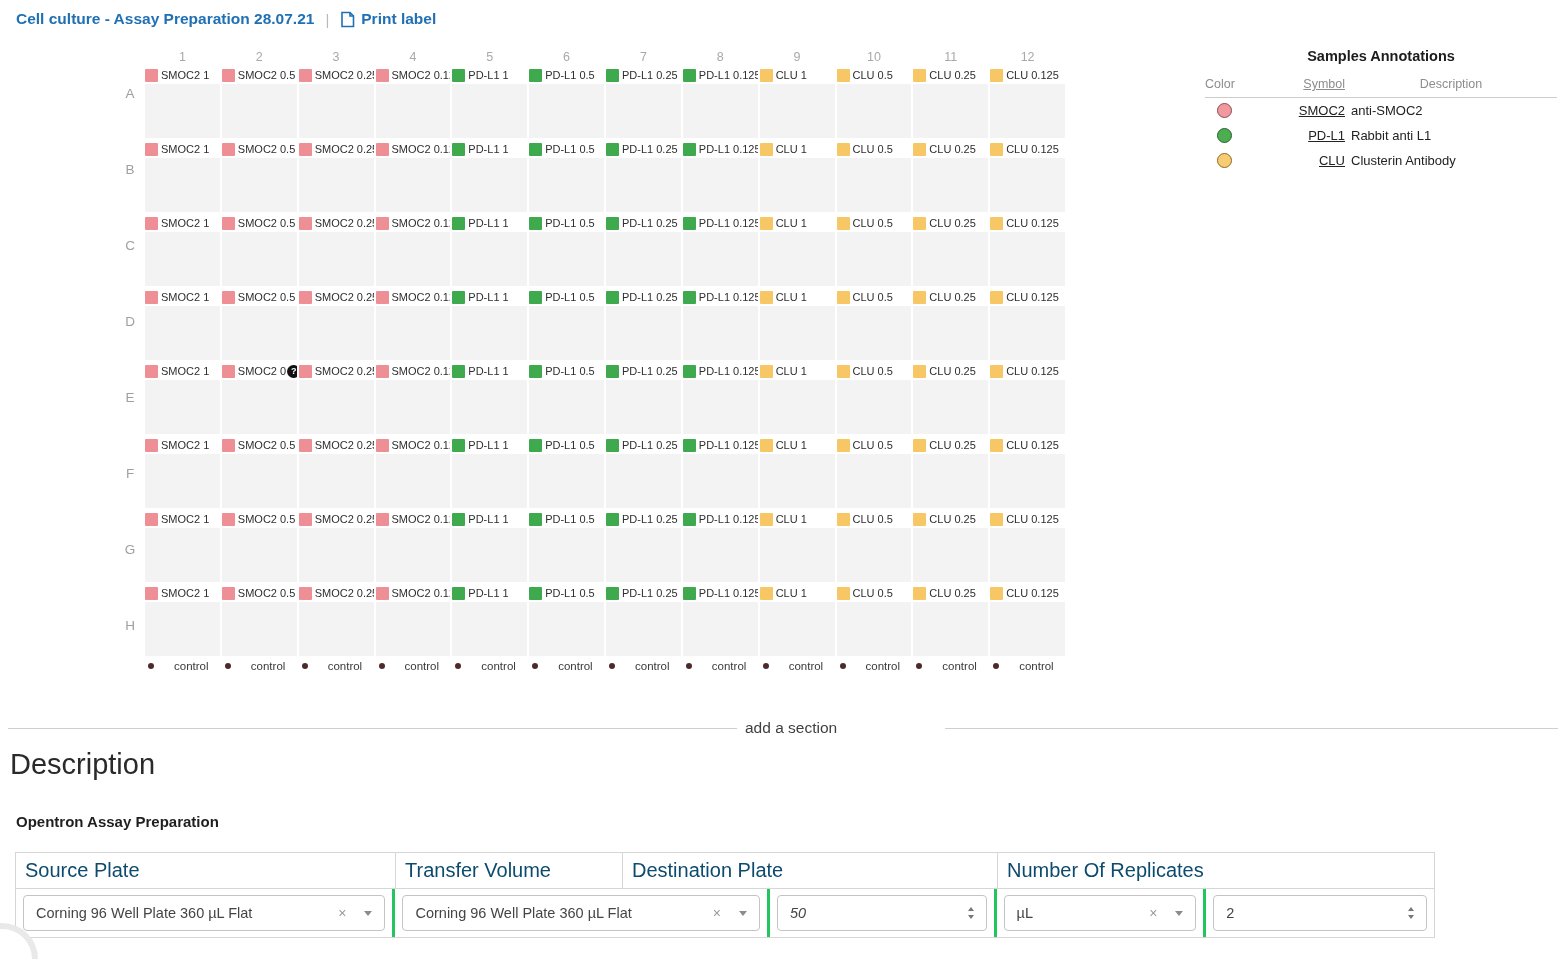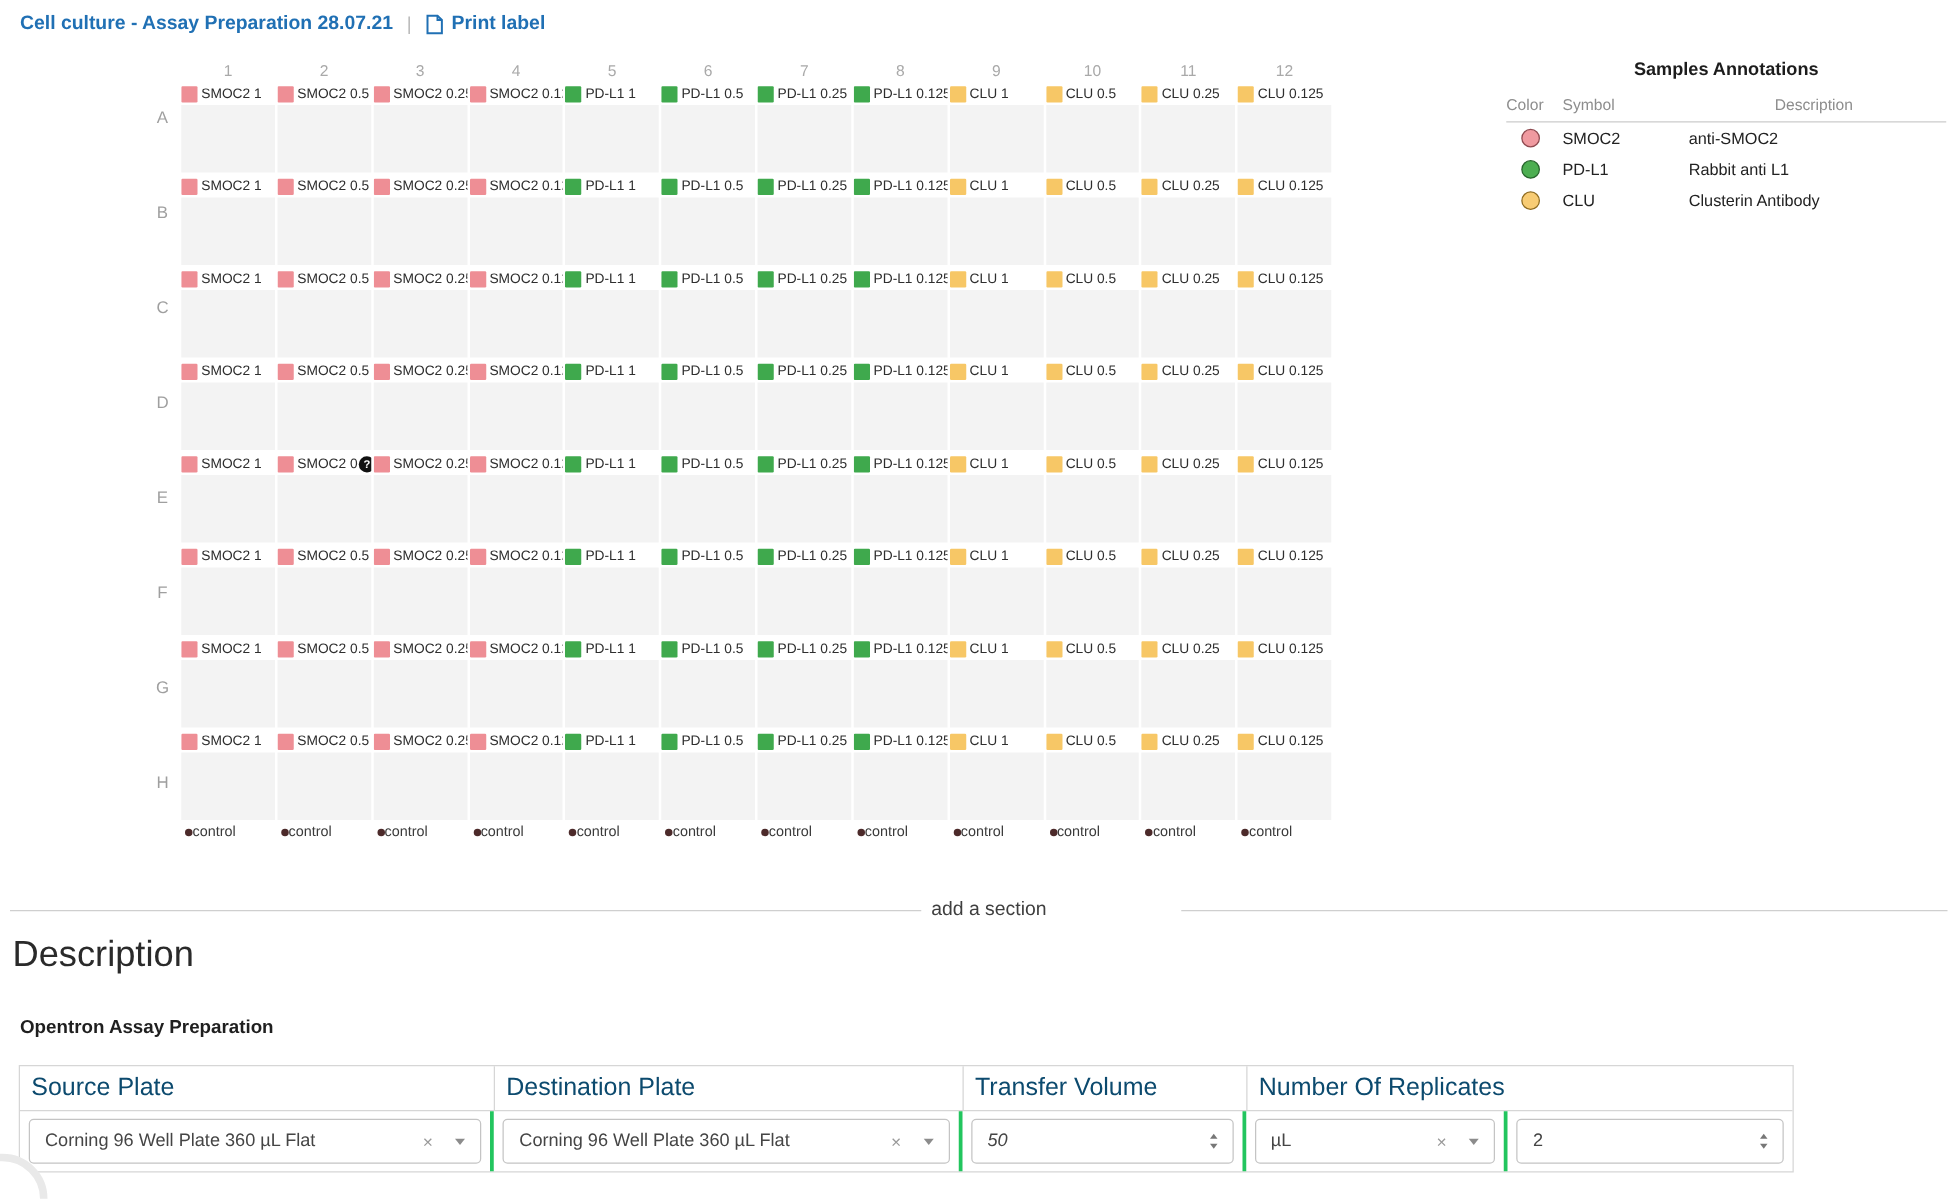--- a/index.html
+++ b/index.html
@@ -25,30 +25,30 @@
   .lab-text { font-size: 11px; color: #2e2e2e; }
   .note-badge { flex: none; display: inline-flex; width: 13px; height: 13px; border-radius: 50%;
                 background: #111; color: #fff; font-size: 9px; font-weight: 700;
                 align-items: center; justify-content: center; margin-left: 1px; cursor: pointer; }
   .band-cells { display: grid; grid-template-columns: repeat(12, 1fr); gap: 2px; height: 54px; }
   .cell { background: #f3f3f3; }
   .rowletters { position: absolute; left: -27px; top: 16px; width: 24px; }
   .rowletter { position: absolute; width: 24px; height: 54px; display: flex; align-items: center;
                justify-content: center; color: #9f9f9f; font-size: 13.5px; }
   .controls { display: grid; grid-template-columns: repeat(12, 1fr); gap: 2px; height: 16px; margin-top: 2px; }
-  .ctrl { display: flex; align-items: center; gap: 0; padding-left: 3px; text-align: center; }
+  .ctrl { display: flex; align-items: center; gap: 20px; padding-left: 3px; text-align: center; }
   .bullet { width: 6px; height: 6px; border-radius: 50%; }
   .ctrl-text { font-size: 11.5px; color: #3a3a3a; }
 
   
   .legend { position: absolute; left: 1205px; top: 48px; width: 352px; }
   .lg-title { text-align: center; font-weight: 700; font-size: 14.5px; color: #1c1c1c; margin-bottom: 13px; }
   .lg-head { display: flex; color: #8d8d8d; font-size: 12.5px; padding-bottom: 6px; border-bottom: 1px solid #ccc; }
   .lg-c1 { width: 45px; }
-  .lg-c2 { width: 95px; text-align: left; }
+  .lg-c2 { width: 95px; text-align: right; text-decoration: underline; }
   .lg-c3 { flex: 1; text-align: center; }
   .lg-row { display: flex; align-items: center; height: 25px; font-size: 13px; color: #222; }
   .lg-row .lg-c3 { text-align: left; padding-left: 6px; }
   .lg-circle { width: 15px; height: 15px; border-radius: 50%; border: 1.5px solid; margin-left: 12px; }
 
   
   .divider { position: absolute; left: 8px; right: 8px; top: 719px; display: flex; align-items: center; }
   .divider .line { height: 1px; background: #cfcfcf; }
   .line-left { width: 729px; }
   .line-right { flex: 1; }
@@ -747,22 +747,22 @@
     <span class="divider-gap"></span>
     <span class="line line-right"></span>
   </div>
 
   <div class="desc-h">Description</div>
   <div class="sub-h">Opentron Assay Preparation</div>
 
   <div class="ftable">
     <div class="fhead" id="ft-head">
         <div class="fh" style="width: 380px;">Source Plate</div>
+        <div class="fh" style="width: 227px;">Transfer Volume</div>
         <div class="fh" style="width: 375px;">Destination Plate</div>
-        <div class="fh" style="width: 227px;">Transfer Volume</div>
         <div class="fh" style="width: 228px;">Number Of Replicates</div>
       </div>
     <div class="fbody" id="ft-body">
         <div class="fc" style="width: 380px;">
           <div class="ctl">
             <span class="ctl-text">Corning 96 Well Plate 360 µL Flat</span>
             <span class="clear-x">×</span>
             <span class="caret"></span>
           </div>
         </div>

